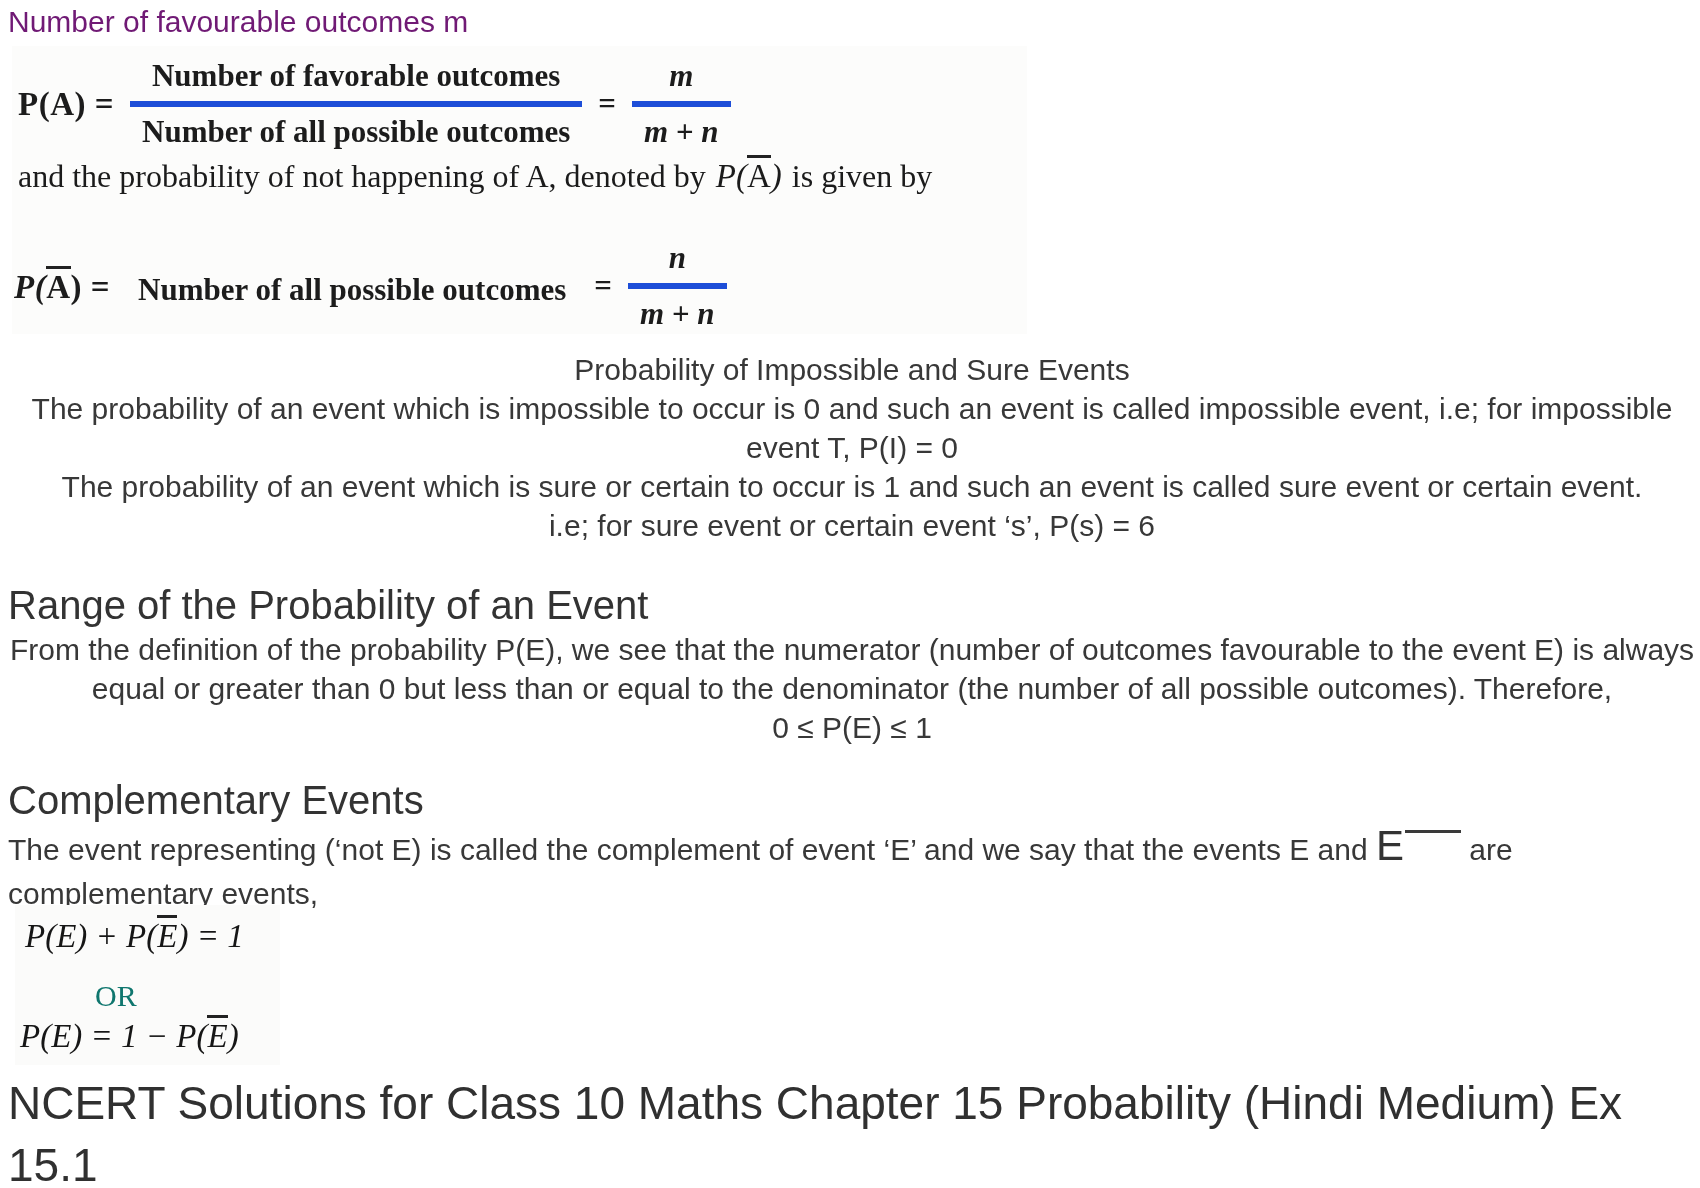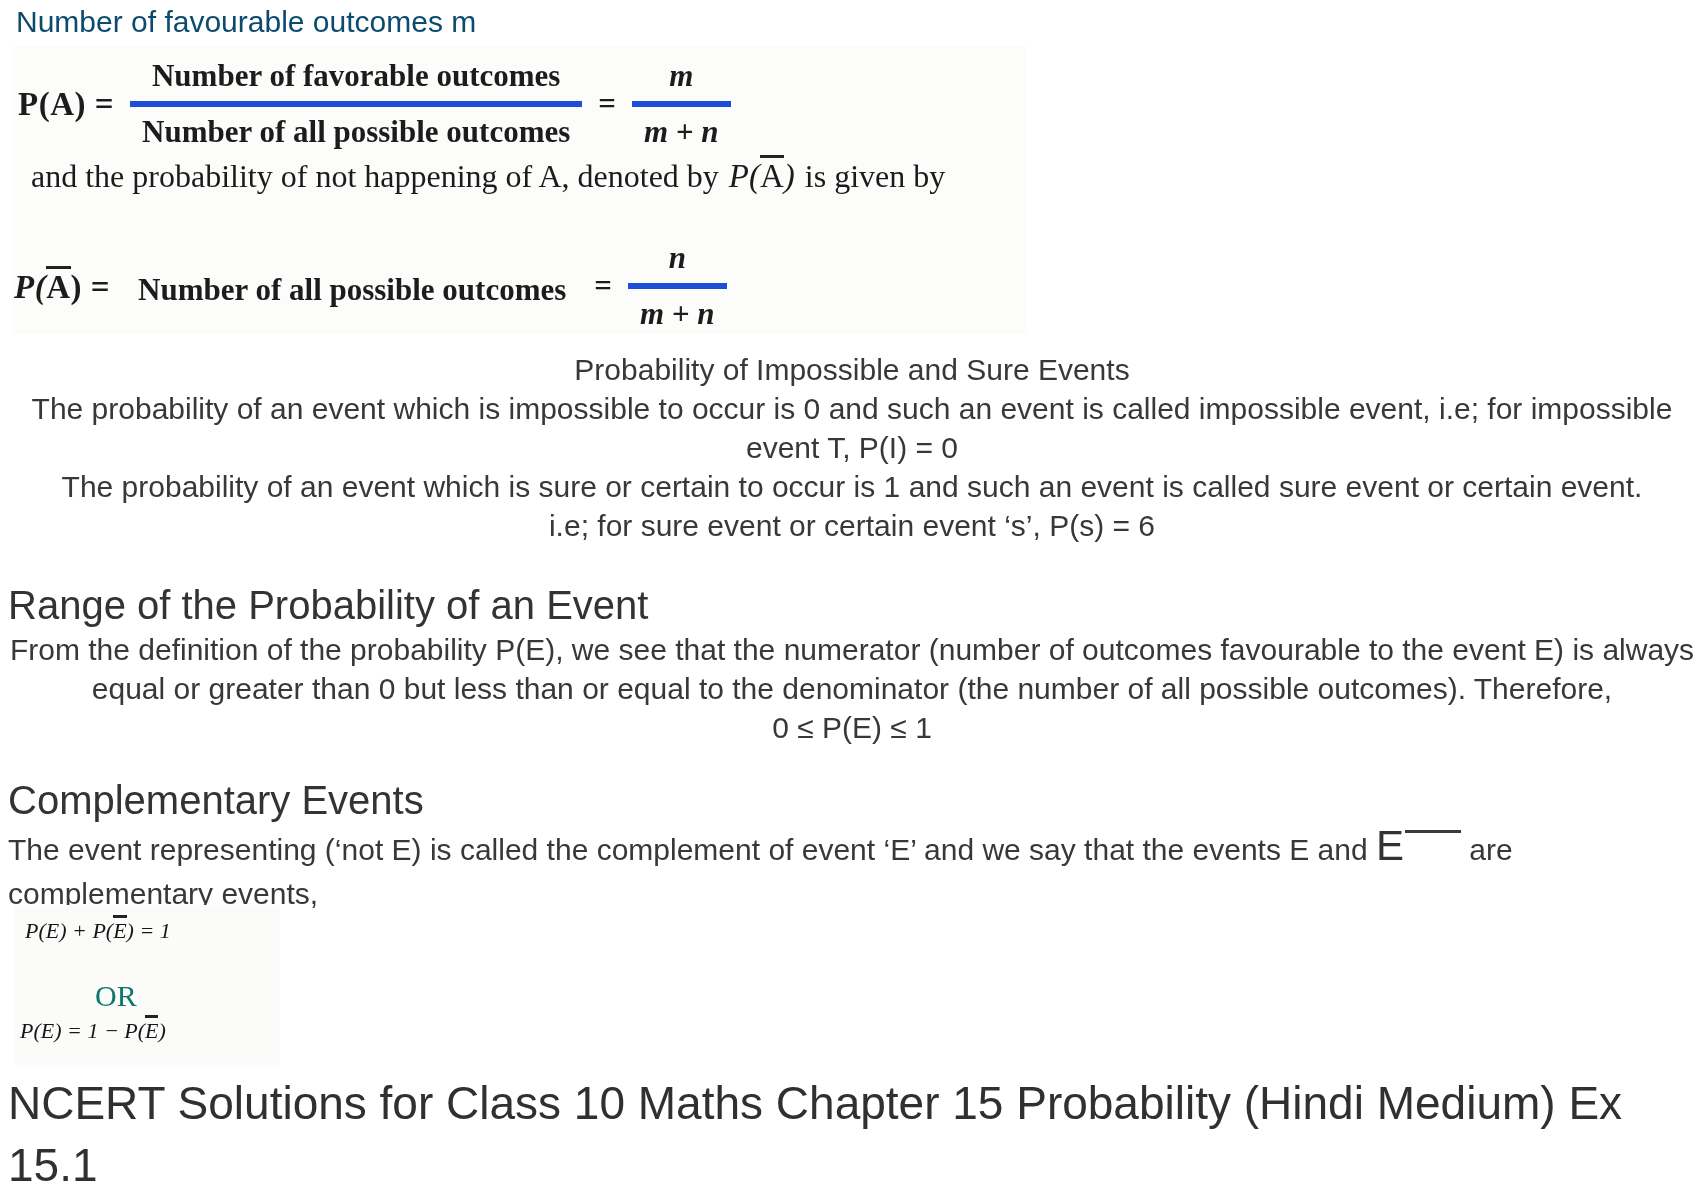--- a/index.html
+++ b/index.html
@@ -3,52 +3,52 @@
 <meta charset="utf-8">
 <style>
   * { margin: 0; padding: 0; box-sizing: border-box; }
   html, body { width: 1700px; height: 1188px; background: #ffffff; overflow: hidden; }
   body { font-family: "Liberation Sans", sans-serif; color: #333333; position: relative; }
 
   .abs { position: absolute; }
 
   
   .sans30 { font-size: 30px; line-height: 39px; color: #383838; }
-  .intro { top: 2px; left: 8px; font-size: 30px; line-height: 40px; color: #0c4a6e; margin-left: 8px; }
+  .intro { top: 2px; left: 8px; font-size: 30px; line-height: 40px; color: #701a75; }
 
   
   .scan1 { top: 46px; left: 12px; width: 1015px; height: 288px; background: #fcfcfb; }
   .scan2 { top: 905px; left: 15px; width: 265px; height: 160px; background: #fbfbfa; }
 
   .frow { position: absolute; display: flex; align-items: center; gap: 16px;
           font-family: "Liberation Serif", serif; color: #1c1c1c; font-size: 31px; white-space: nowrap; font-weight: bold; }
   .flhs { font-size: 33px; letter-spacing: 0.5px; }
   .flhs .pvar { font-style: italic; }
   .feq { font-size: 31px; }
   .frac { display: inline-block; text-align: center; font-family: "Liberation Serif", serif; }
   .frac .num { display: block; padding: 0 12px 7px 12px; border-bottom: 6px solid #1d4ed8; }
   .frac .den { display: block; padding: 7px 12px 0 12px; }
   .ital { font-style: italic; }
 
   .ovl { display: inline-block; border-top: 3px solid #222; padding-top: 2px; line-height: 1; }
 
   .andline { position: absolute; top: 106px; left: 6px; font-family: "Liberation Serif", serif;
-             font-size: 32px; line-height: 48px; color: #1b1b1b; white-space: nowrap; margin-left: 13px; }
+             font-size: 32px; line-height: 48px; color: #1b1b1b; white-space: nowrap; }
   .andline .pgroup { margin: 0 10px; font-size: 33px; }
 
   .tblock { left: 8px; width: 1688px; }
   .tblock div { display: block; text-align: center; }
 
   .h2 { left: 8px; font-size: 40px; line-height: 50px; color: #333333; font-weight: 400; }
 
   .bigE { font-size: 42px; line-height: 30px; color: #333; }
   .bigE-bar { display: inline-block; width: 56px; height: 3px; background: #3a3a3a;
               position: relative; top: -27px; margin-left: 1px; }
 
-  .compf { position: absolute; font-family: "Liberation Serif", serif; font-size: 22px;
+  .compf { position: absolute; font-family: "Liberation Serif", serif; font-size: 33px;
            color: #161616; white-space: nowrap; }
   .compf .ovl { border-top-width: 3px; }
   .orline { position: absolute; font-family: "Liberation Serif", serif; font-size: 30px; color: #0f766e; }
 
   .bigheading { top: 1072px; left: 8px; width: 1690px; font-size: 46px; line-height: 62px;
                 color: #303030; font-weight: 400; }
 </style>
 </head>
 <body>
 

